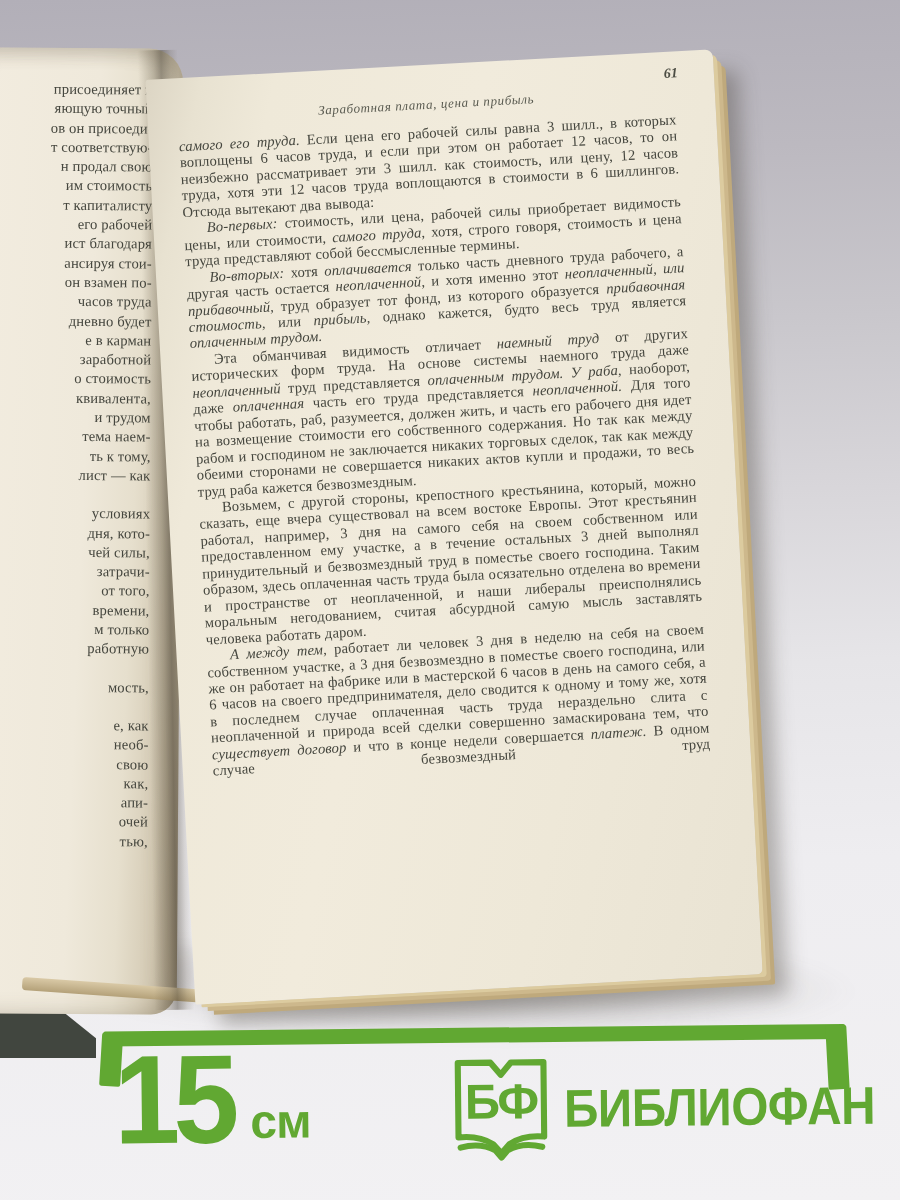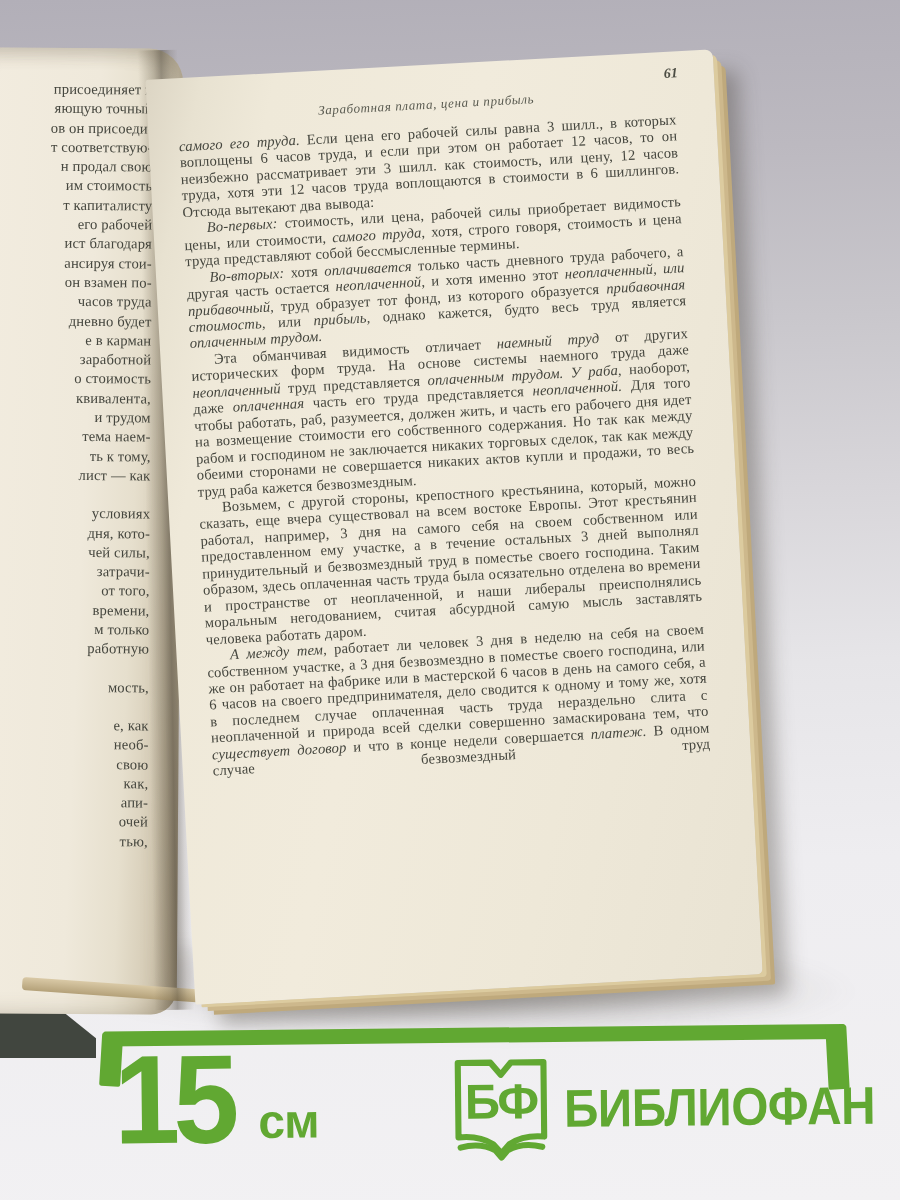--- a/index.html
+++ b/index.html
@@ -42,21 +42,21 @@
     background:linear-gradient(180deg,#d9c9a6,#b4a179);transform:rotate(4deg);border-radius:4px;}
   
   .overlay{position:absolute;left:0;top:1006px;width:900px;height:194px;z-index:10;
     transform:rotate(-.6deg);color:var(--green);font-family:"Liberation Sans",sans-serif;}
   .ruler{position:absolute;left:104px;top:22px;width:742px;height:15px;background:var(--green);border-radius:2px;}
   .hook{position:absolute;top:1px;width:21px;background:var(--green);border-radius:2px;}
   .hook.left{left:-1px;height:53px;transform:rotate(4deg);transform-origin:top left;}
   .hook.right{right:-1px;height:64px;transform:rotate(-2.5deg);transform-origin:top right;}
   .size{position:absolute;left:114px;top:28px;font-weight:bold;white-space:nowrap;}
   .size-num{font-size:126px;line-height:1;letter-spacing:-7px;display:inline-block;transform:scaleX(.94);transform-origin:left;}
-  .size-unit{font-size:48px;font-weight:bold;display:inline-block;transform:translateY(-4px);margin-left:18px;letter-spacing:-1px;}
+  .size-unit{font-size:48px;font-weight:bold;display:inline-block;transform:translateY(-4px);margin-left:10px;letter-spacing:-1px;}
   .logo{position:absolute;left:450px;top:42px;display:flex;align-items:center;gap:12px;}
   .logo-book{position:relative;width:102px;height:122px;flex:0 0 auto;}
   .logo-book svg{display:block;width:100%;height:100%;}
   .logo-abbr{position:absolute;left:0;top:30px;width:100%;text-align:center;
     font-size:49px;font-weight:bold;letter-spacing:-2px;line-height:1;}
   .logo-name{font-size:53px;font-weight:bold;letter-spacing:-.5px;line-height:1;
     display:inline-block;transform:scaleX(.9);transform-origin:left;white-space:nowrap;}
 </style>
 </head>
 <body>

